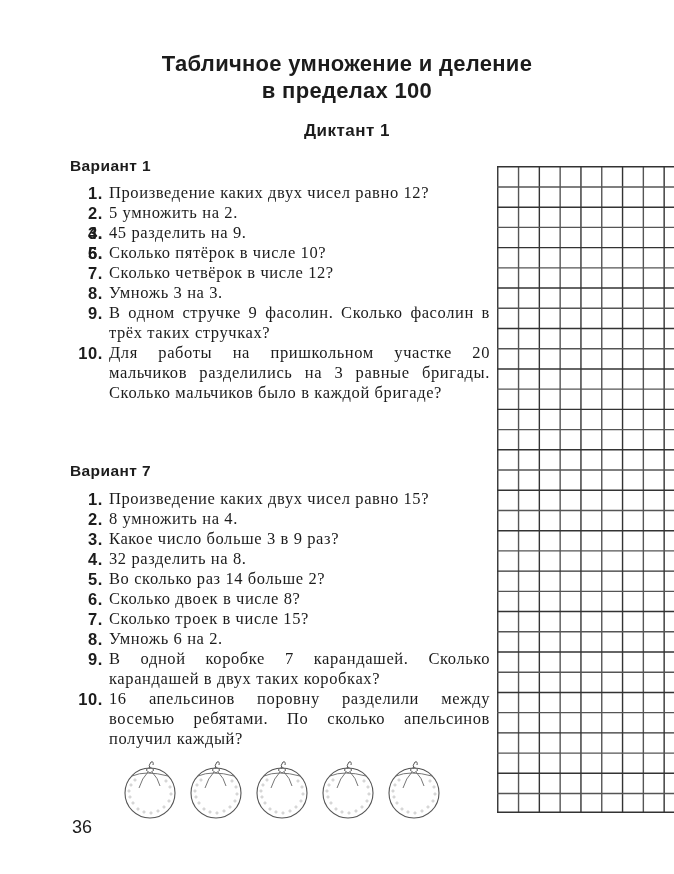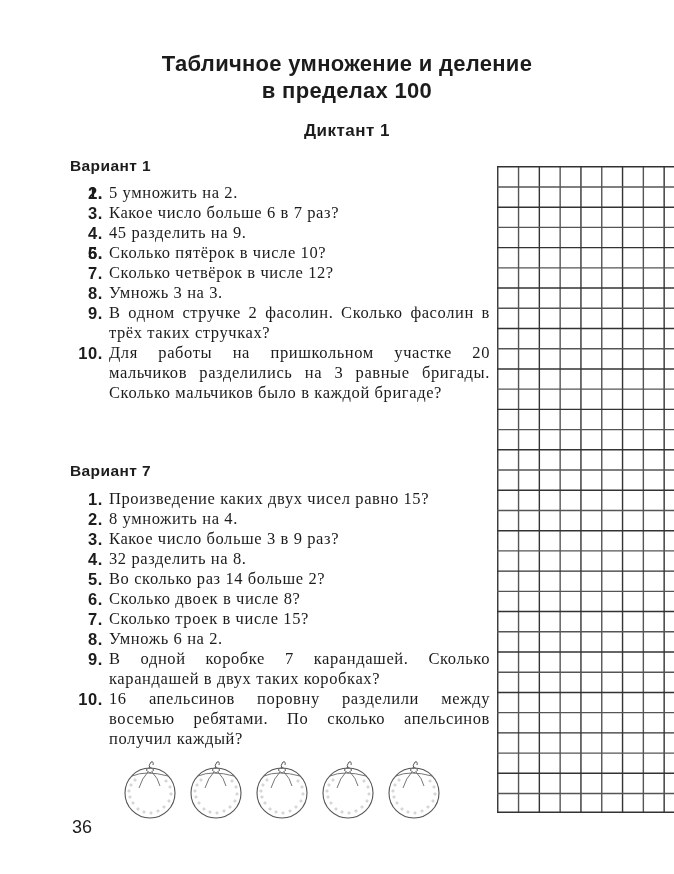--- a/index.html
+++ b/index.html
@@ -24,29 +24,29 @@
 
 <div class="title">
   <div>Табличное умножение и деление</div>
   <div>в пределах 100</div>
 </div>
 
 <div class="dictation">Диктант 1</div>
 
 <div class="variant-heading" style="top:157px;">Вариант 1</div>
 <ol class="list" id="list1" style="top:183px;">
-    <li class="item" style="text-align: justify;"><span class="num">1.</span></li>
+    <li class="item" style="text-align: justify;"><span class="num">1.</span><span class="text">Произведение каких двух чисел равно 12?</span></li>
     <li class="item" style="text-align: justify;"><span class="num">2.</span><span class="text">5 умножить на 2.</span></li>
-    <li class="item" style="text-align: justify;"><span class="num">3.</span><span class="text">Какое число больше 6 в 7 раз?</span></li>
+    <li class="item" style="text-align: justify;"><span class="num">3.</span></li>
     <li class="item" style="text-align: justify;"><span class="num">4.</span><span class="text">45 разделить на 9.</span></li>
     <li class="item" style="text-align: justify;"><span class="num">5.</span></li>
     <li class="item" style="text-align: justify;"><span class="num">6.</span><span class="text">Сколько пятёрок в числе 10?</span></li>
     <li class="item" style="text-align: justify;"><span class="num">7.</span><span class="text">Сколько четвёрок в числе 12?</span></li>
     <li class="item" style="text-align: justify;"><span class="num">8.</span><span class="text">Умножь 3 на 3.</span></li>
-    <li class="item" style="text-align: justify;"><span class="num">9.</span><span class="text">В одном стручке 2 фасолин. Сколько фасолин в трёх таких стручках?</span></li>
+    <li class="item" style="text-align: justify;"><span class="num">9.</span><span class="text">В одном стручке 9 фасолин. Сколько фасолин в трёх таких стручках?</span></li>
     <li class="item" style="text-align: justify;"><span class="num">10.</span><span class="text">Для работы на пришкольном участке 20 мальчиков разделились на 3 равные бригады. Сколько мальчиков было в каждой бригаде?</span></li>
   </ol>
 
 <div class="variant-heading" style="top:462px;">Вариант 7</div>
 <ol class="list" id="list2" style="top:489px;">
     <li class="item" style="text-align: justify;"><span class="num">1.</span><span class="text">Произведение каких двух чисел равно 15?</span></li>
     <li class="item" style="text-align: justify;"><span class="num">2.</span><span class="text">8 умножить на 4.</span></li>
     <li class="item" style="text-align: justify;"><span class="num">3.</span><span class="text">Какое число больше 3 в 9 раз?</span></li>
     <li class="item" style="text-align: justify;"><span class="num">4.</span><span class="text">32 разделить на 8.</span></li>
     <li class="item" style="text-align: justify;"><span class="num">5.</span><span class="text">Во сколько раз 14 больше 2?</span></li>

